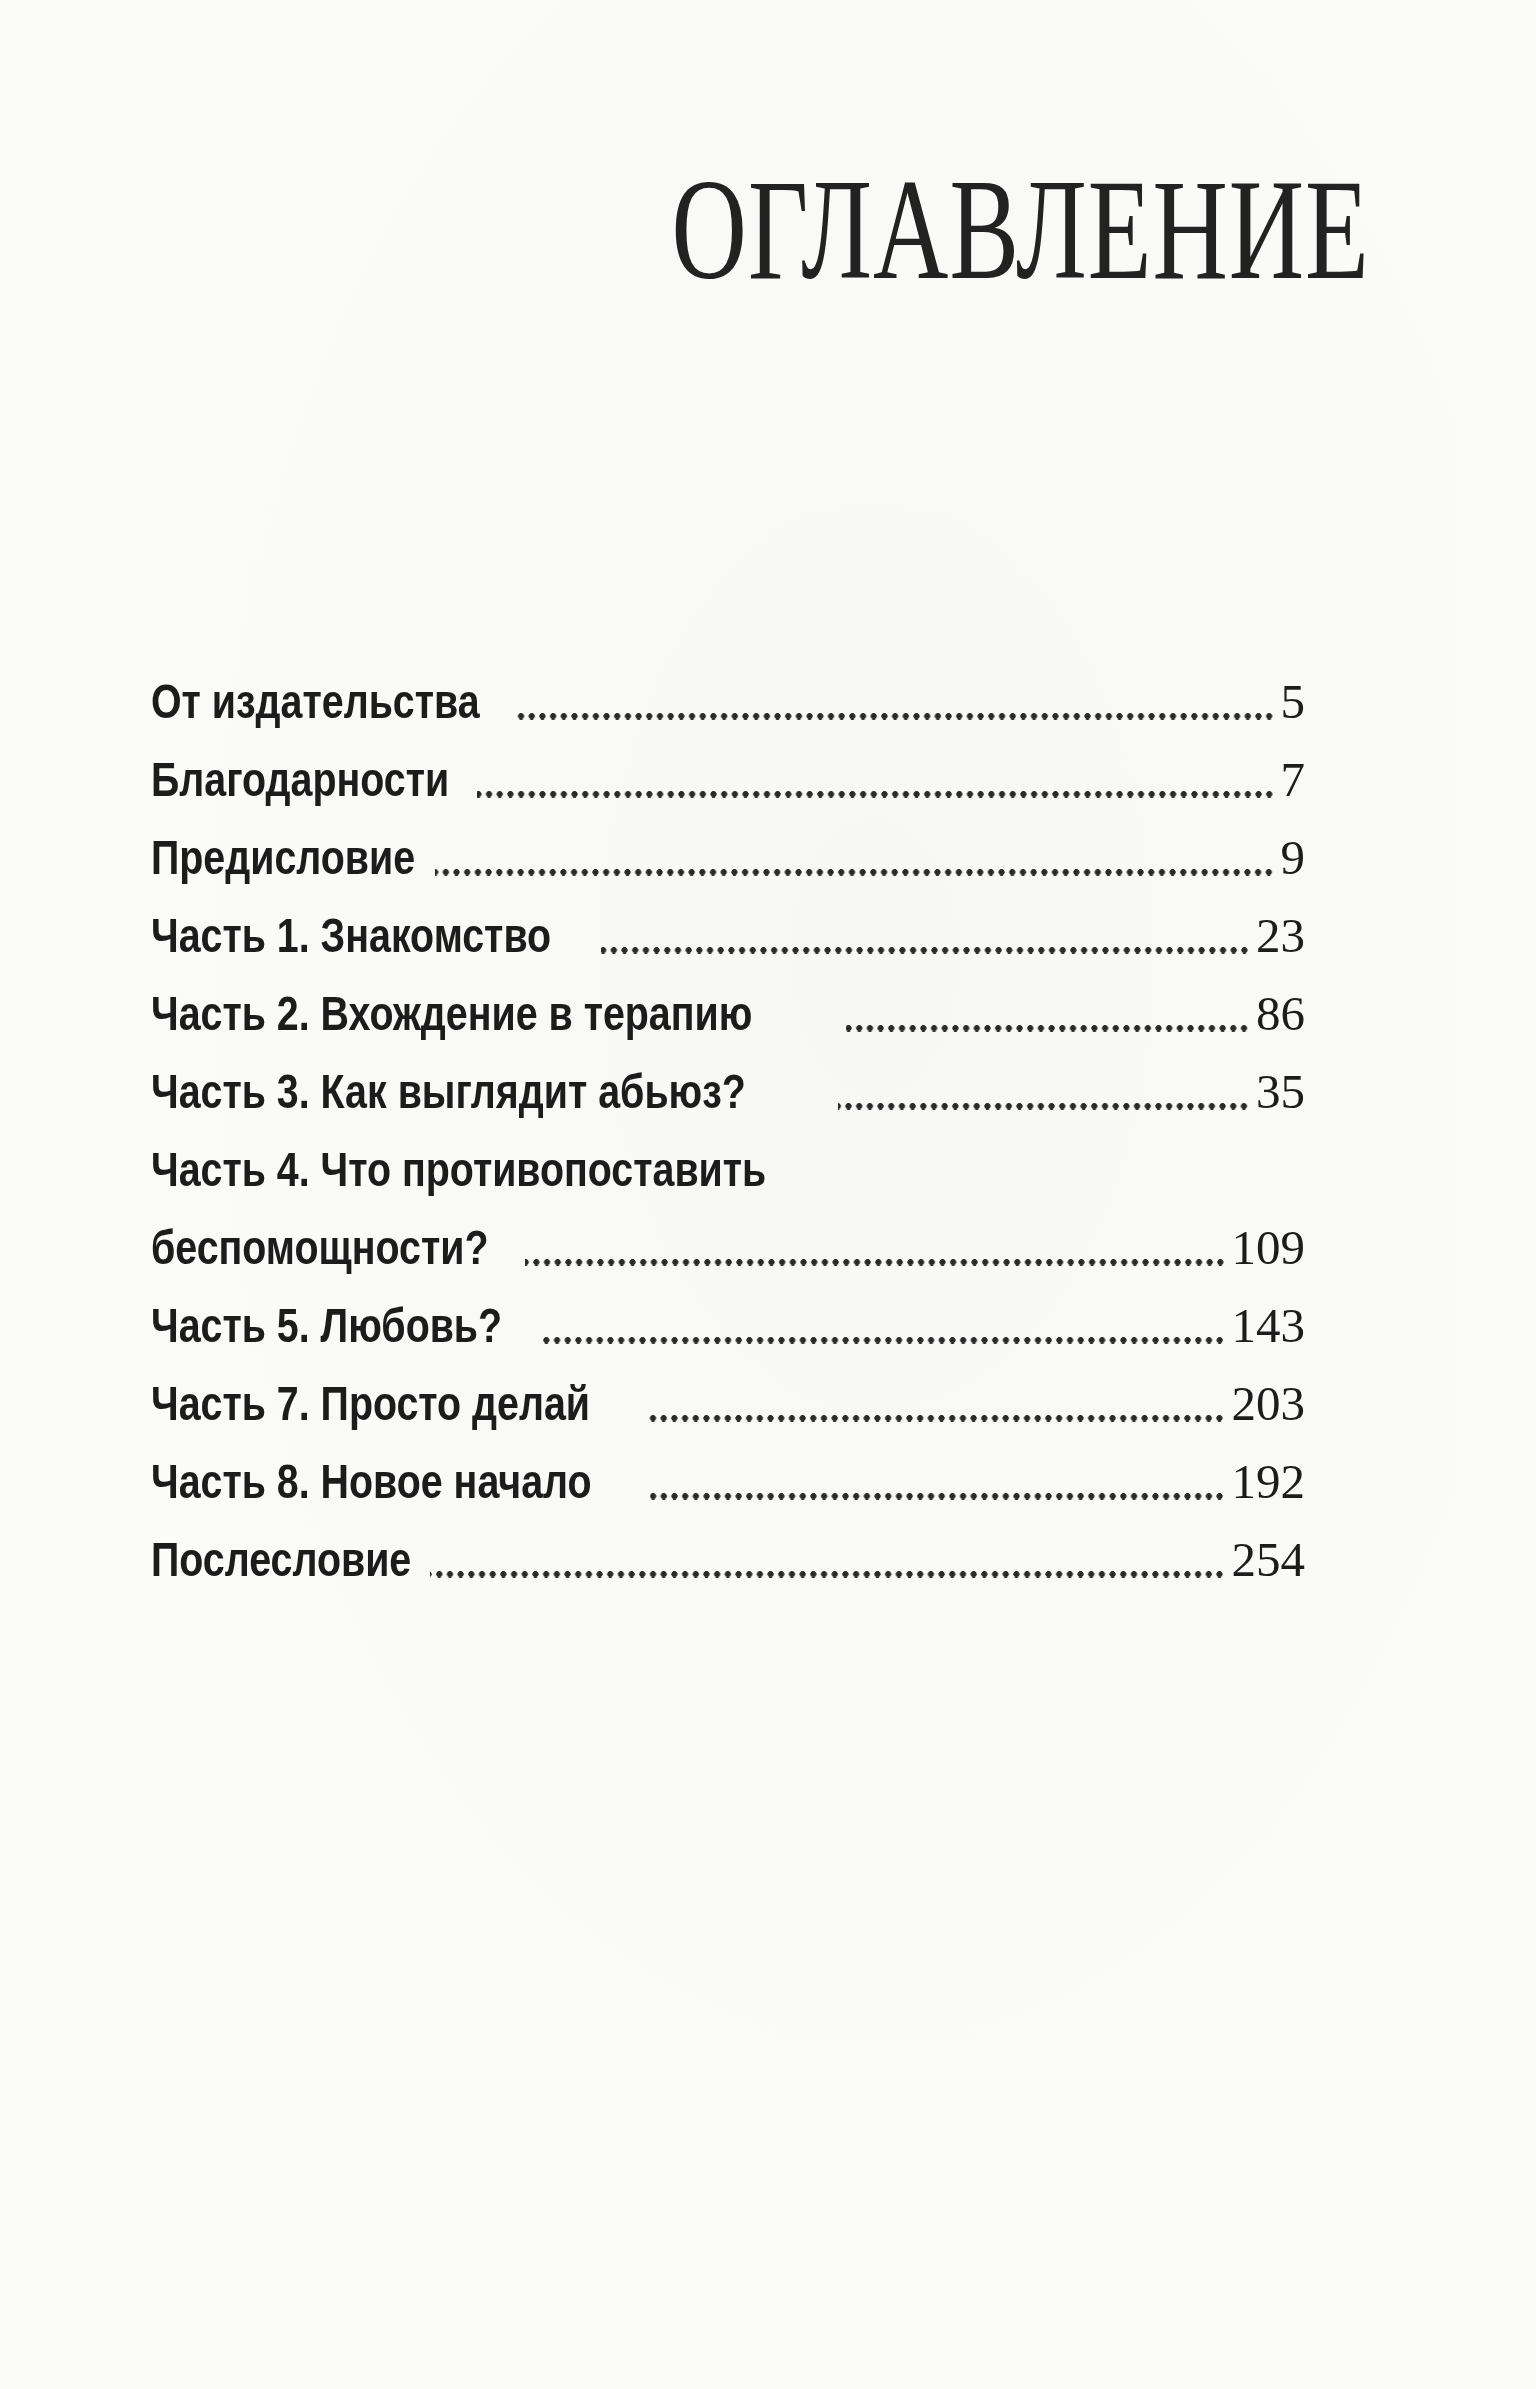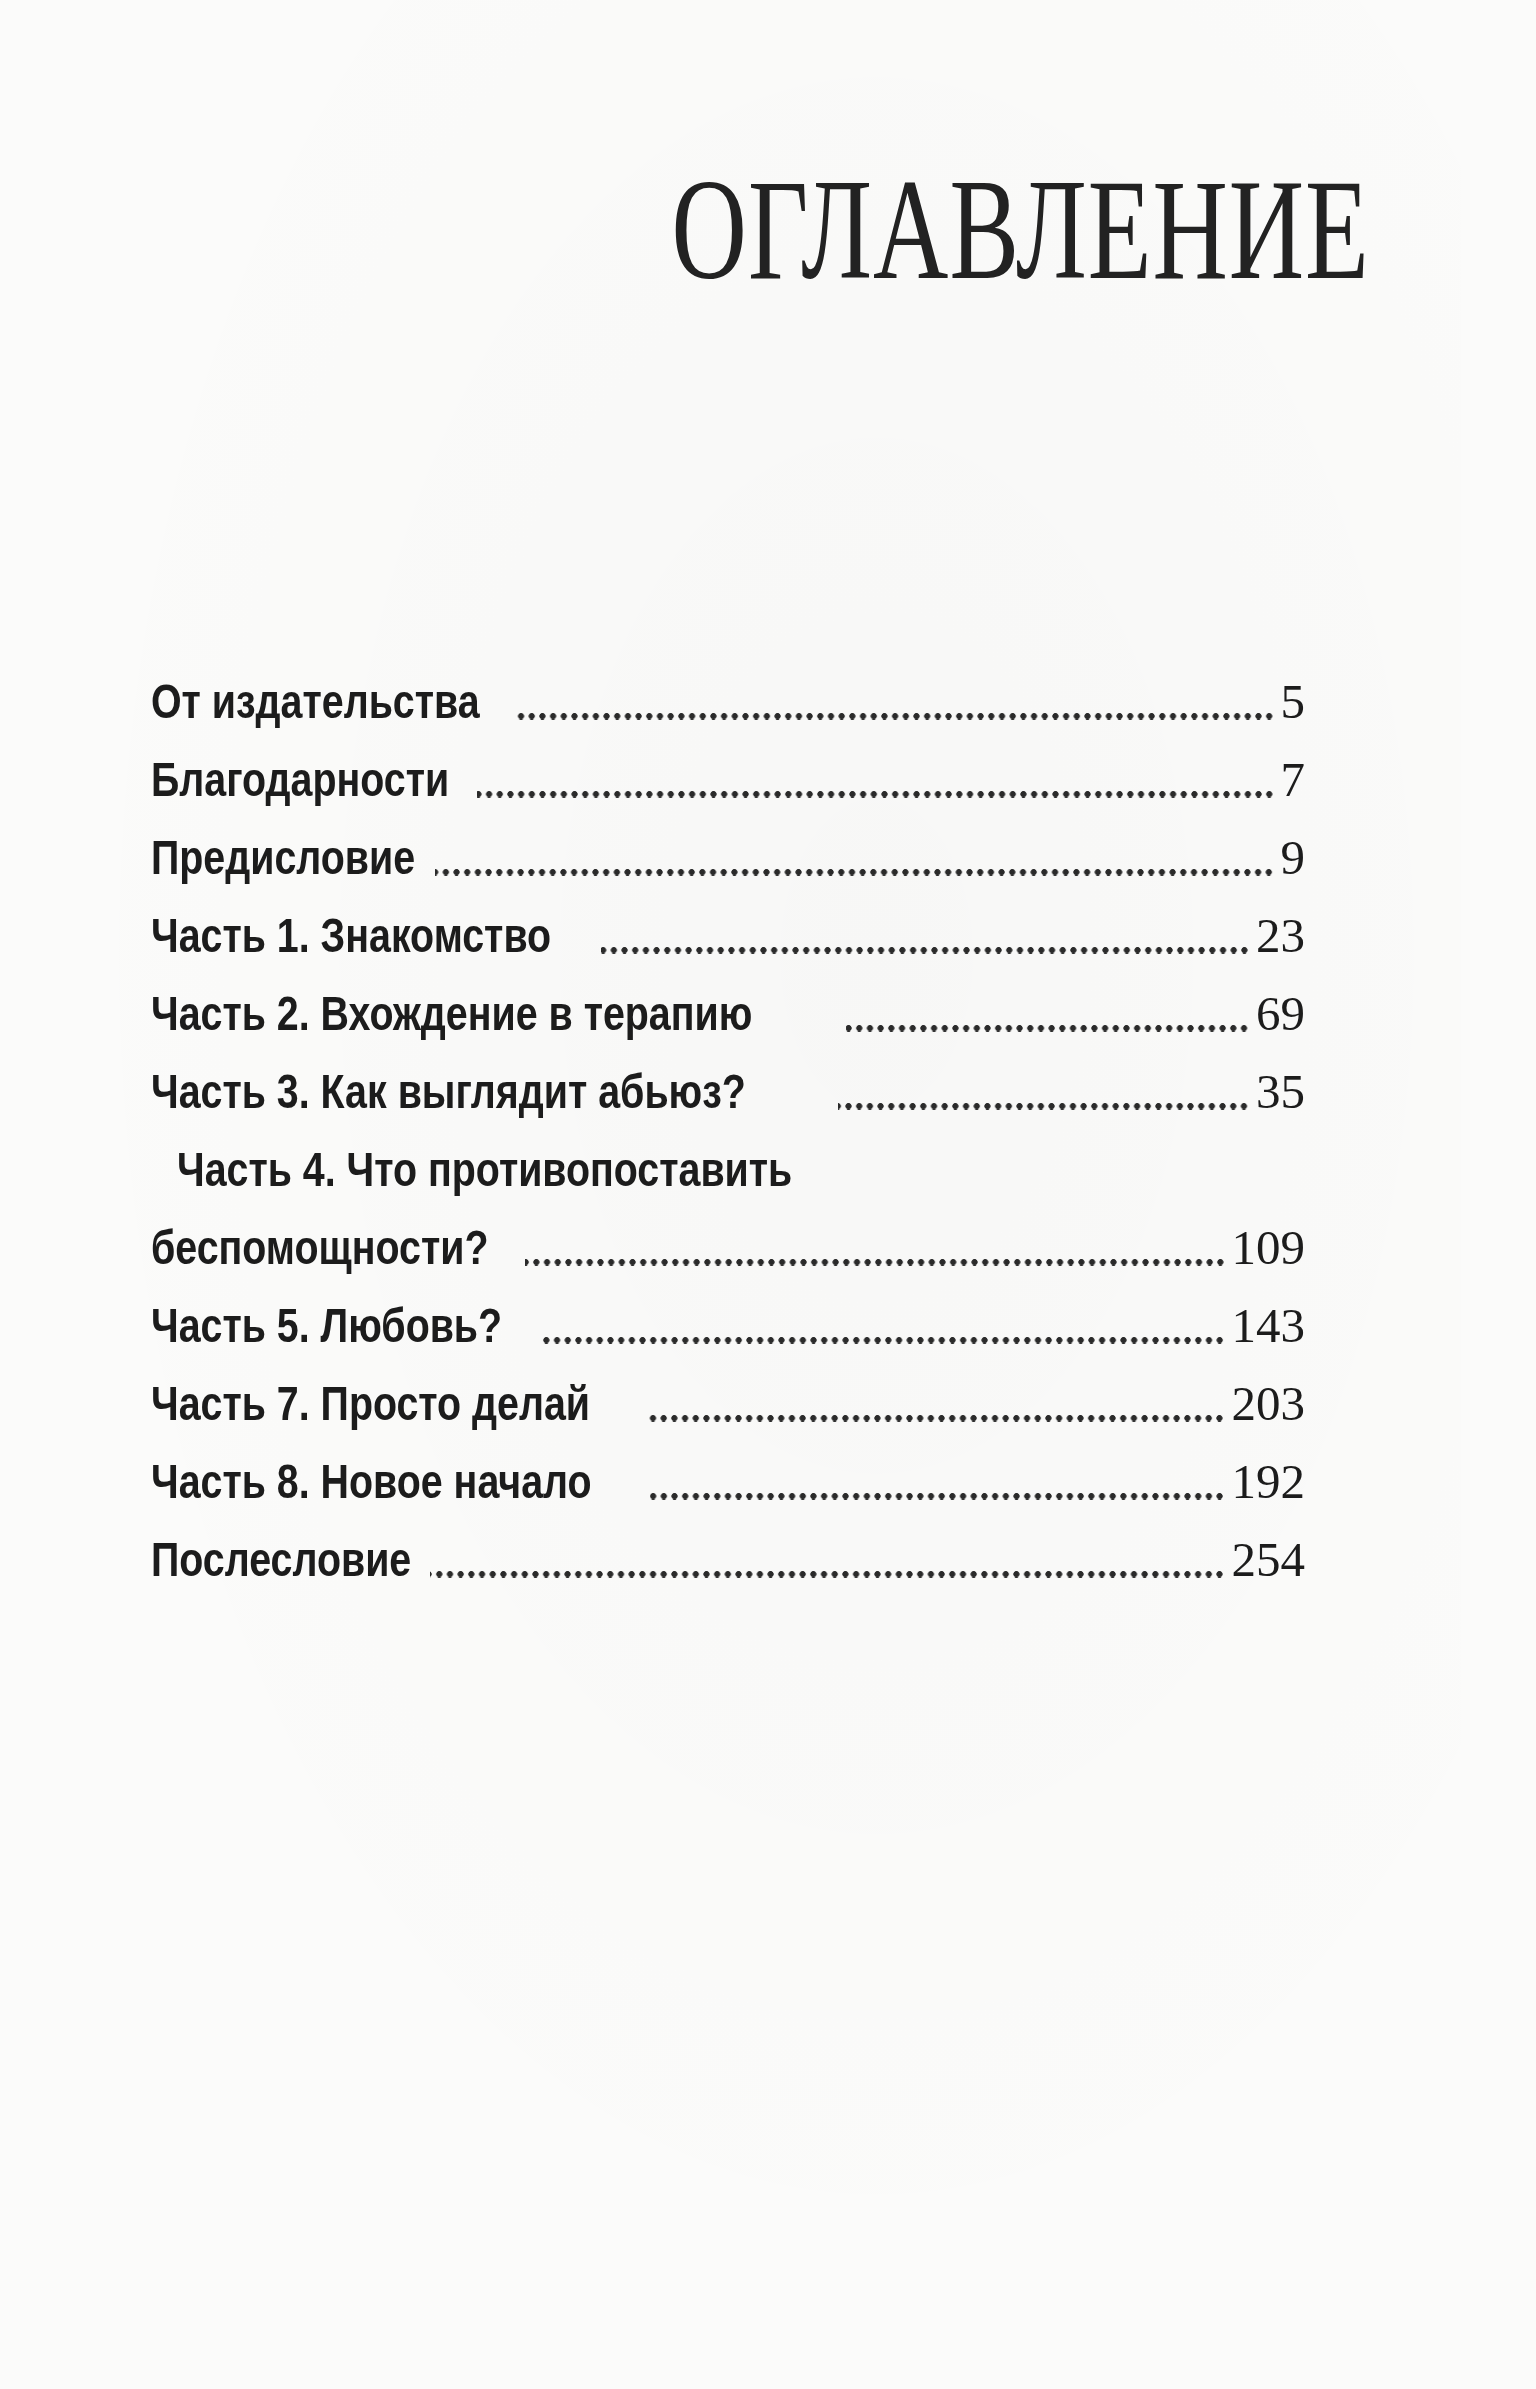--- a/index.html
+++ b/index.html
@@ -45,21 +45,20 @@
     .toc-row {
       display: flex;
       align-items: baseline;
       height: 78px;
       font-size: 48px;
       line-height: 78px;
       white-space: nowrap;
     }
     .toc-row.nodots {
       height: 78px;
-      margin-left: 26px;
     }
     .toc-label {
       font-family: "Liberation Sans Narrow", "Liberation Sans", "DejaVu Sans Condensed", sans-serif;
       font-weight: bold;
       transform: scaleX(0.82);
       transform-origin: left center;
       display: inline-block;
       flex: 0 0 auto;
       color: #1c1c1c;
     }
@@ -110,21 +109,21 @@
 
     <div class="toc-row">
       <span class="toc-label">Часть 1. Знакомство</span>
       <span class="toc-leader"></span>
       <span class="toc-page">23</span>
     </div>
 
     <div class="toc-row">
       <span class="toc-label">Часть 2. Вхождение в терапию</span>
       <span class="toc-leader"></span>
-      <span class="toc-page">69</span>
+      <span class="toc-page">86</span>
     </div>
 
     <div class="toc-row">
       <span class="toc-label">Часть 3. Как выглядит абьюз?</span>
       <span class="toc-leader"></span>
       <span class="toc-page">35</span>
     </div>
 
     <div class="toc-row nodots">
       <span class="toc-label">Часть 4. Что противопоставить</span>

